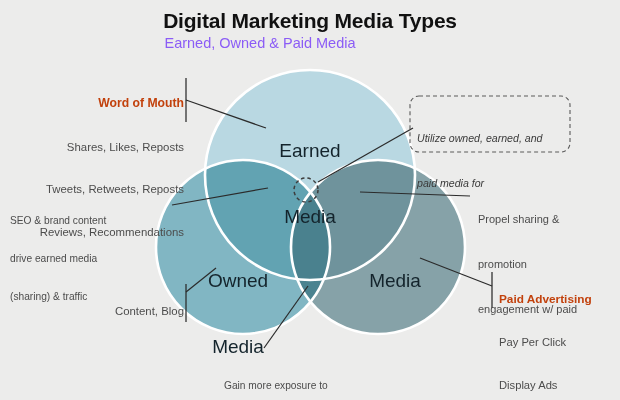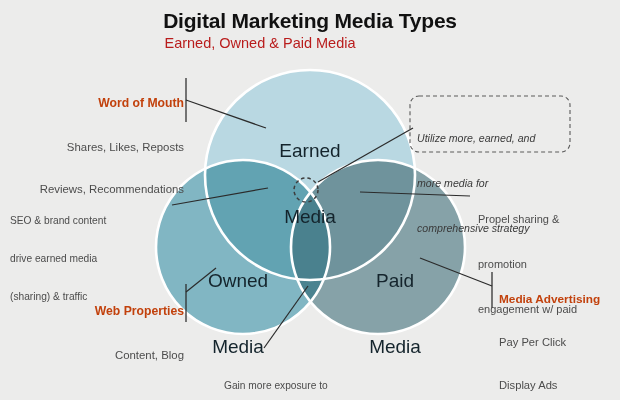--- a/index.html
+++ b/index.html
@@ -47,21 +47,21 @@
     font-weight: bold;
     color: #111111;
     letter-spacing: -0.2px;
   }
   #subtitle {
     left: 0;
     top: 35px;
     width: 520px;
     text-align: center;
     font-size: 14.5px;
-    color: #b91c1c;
+    color: #8b5cf6;
   }
 
   
   .circle-label {
     position: absolute;
     text-align: center;
     font-size: 19px;
     color: #14242c;
     line-height: 1.16;
     white-space: pre;
@@ -203,59 +203,57 @@
 
   <div class="circle-label" id="lbl-earned">
     <div>Earned</div>
     <div>Media</div>
   </div>
   <div class="circle-label" id="lbl-owned">
     <div>Owned</div>
     <div>Media</div>
   </div>
   <div class="circle-label" id="lbl-paid">
-    <div>Paid</div>
     <div>Media</div>
   </div>
 
   <div class="txt" id="wom">
     <div class="hdr">Word of Mouth</div>
     <div>Shares, Likes, Reposts</div>
+    <div>Tweets, Retweets, Reposts</div>
     <div>Reviews, Recommendations</div>
   </div>
 
   <div class="txt" id="seo">
     <div>SEO &amp; brand content</div>
     <div>drive earned media</div>
     <div>(sharing) &amp; traffic</div>
   </div>
 
   <div class="txt" id="webprop">
-    <div class="hdr">Web Properties</div>
     <div>Content, Blog</div>
     
   </div>
 
   <svg class="layer" viewBox="0 0 620 400">
     <rect x="410" y="96" width="160" height="56" rx="9" ry="9" fill="none" stroke="#5a5a5a" stroke-width="1.1" stroke-dasharray="4 3"></rect>
   </svg>
   <div class="txt" id="utilize">
-    <div>Utilize more, earned, and</div>
-    <div>more media for</div>
-    <div>comprehensive strategy</div>
+    <div>Utilize owned, earned, and</div>
+    <div>paid media for</div>
   </div>
 
   <div class="txt" id="propel">
     <div>Propel sharing &amp;</div>
     <div>promotion</div>
     <div>engagement w/ paid</div>
   </div>
 
   <div class="txt" id="paidadv">
-    <div class="hdr">Media Advertising</div>
+    <div class="hdr">Paid Advertising</div>
     <div>Pay Per Click</div>
     <div>Display Ads</div>
     
     
     
     
     
   </div>
 
   <div class="txt" id="gain">

